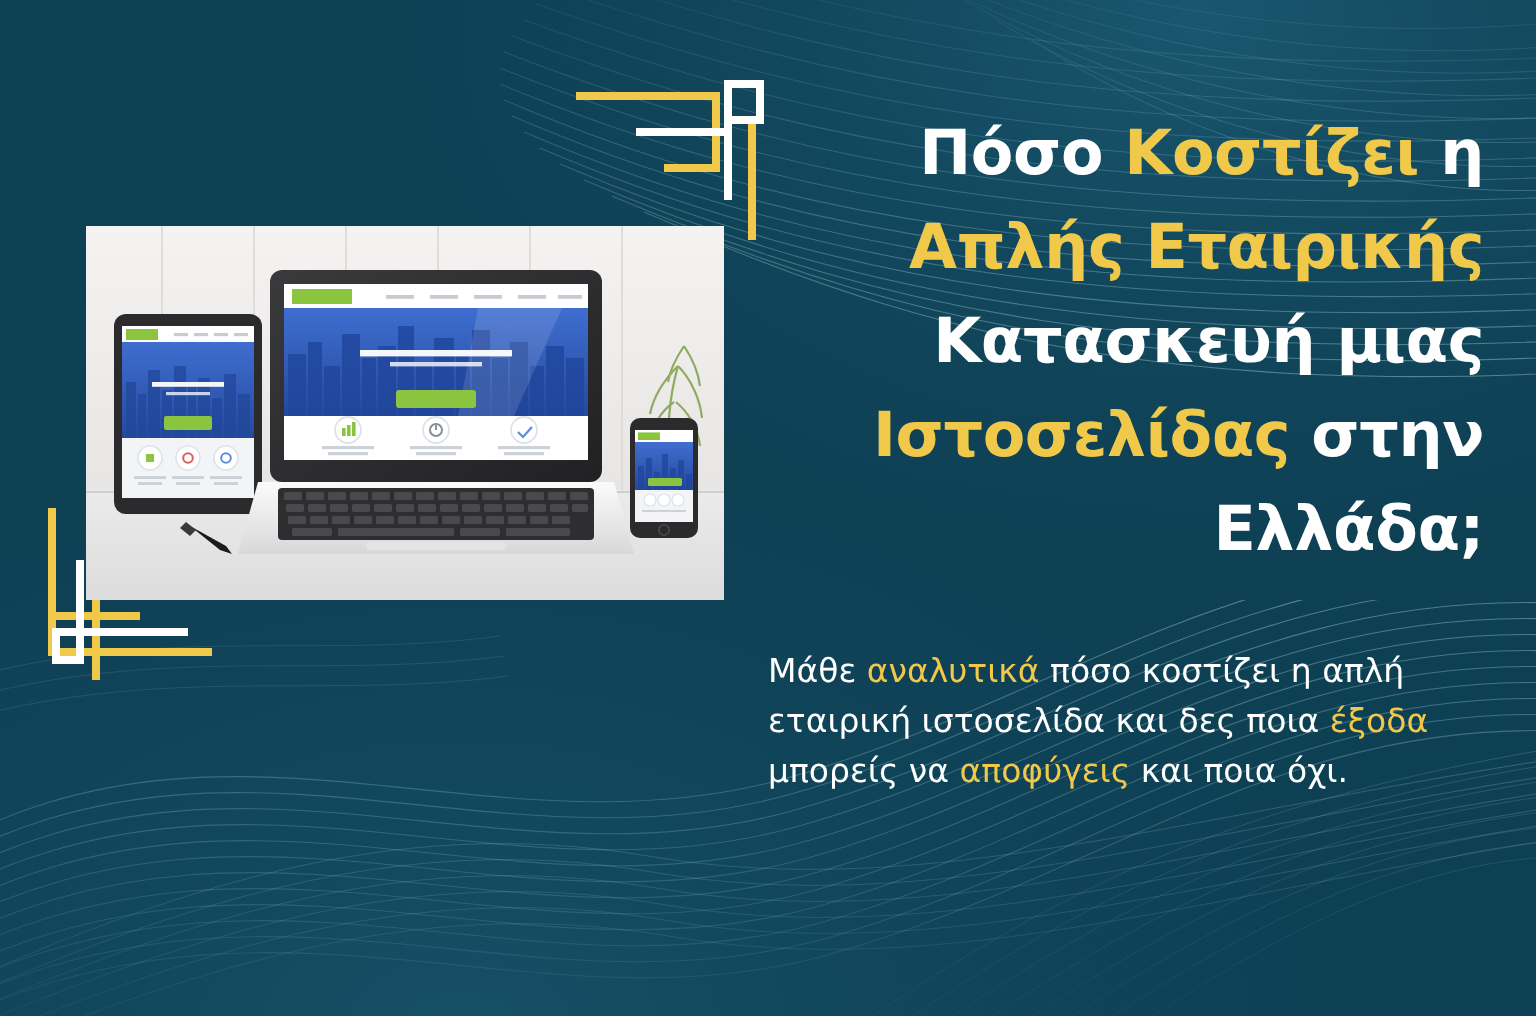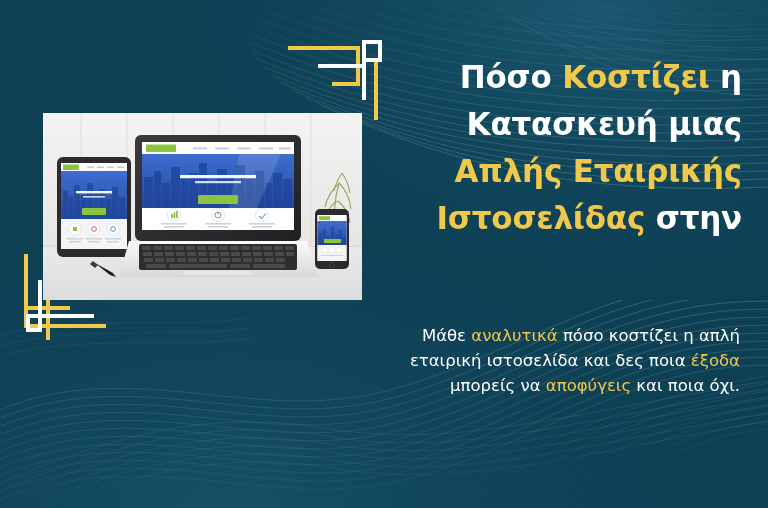--- a/index.html
+++ b/index.html
@@ -58,21 +58,20 @@
 
   .subtext {
     position:absolute;
     left:384px; top:323px;
     width:356px;
     font-family:"DejaVu Sans", sans-serif;
     font-weight:normal;
     font-size:16.5px;
     line-height:25px;
     color:#ffffff;
-    text-align:right;
   }
   .subtext .hl { color:#f0c94b; }
 
   .sr { position:absolute; width:1px; height:1px; overflow:hidden; clip:rect(0 0 0 0); }
 </style>
 </head>
 <body>
 
 <div id="stage">
 
@@ -491,26 +490,29 @@
     <span class="sr">MODERN WEB DESIGN</span>
     <span class="sr">Fresh &amp; Responsive</span>
   </div>
 
   <div class="text-col">
     <h1 class="headline">
       <div>
         <span>Πόσο </span><span class="hl">Κοστίζει</span><span> η</span>
       </div>
       <div>
-        <span>Κατασκευή μιας</span>
+        <span class="hl">Απλής Εταιρικής</span>
       </div>
       <div>
-        <span class="hl">Απλής Εταιρικής</span>
+        <span>Κατασκευή μιας</span>
       </div>
       <div>
         <span class="hl">Ιστοσελίδας</span><span> στην</span>
       </div>
+      <div>
+        <span>Ελλάδα;</span>
+      </div>
     </h1>
   </div>
 
   <p class="subtext"><span>Μάθε </span><span class="hl">αναλυτικά</span><span> πόσο κοστίζει η απλή εταιρική ιστοσελίδα και δες ποια </span><span class="hl">έξοδα</span><span> μπορείς να </span><span class="hl">αποφύγεις</span><span> και ποια όχι.</span></p>
 
 </div>
 
 </body></html>

